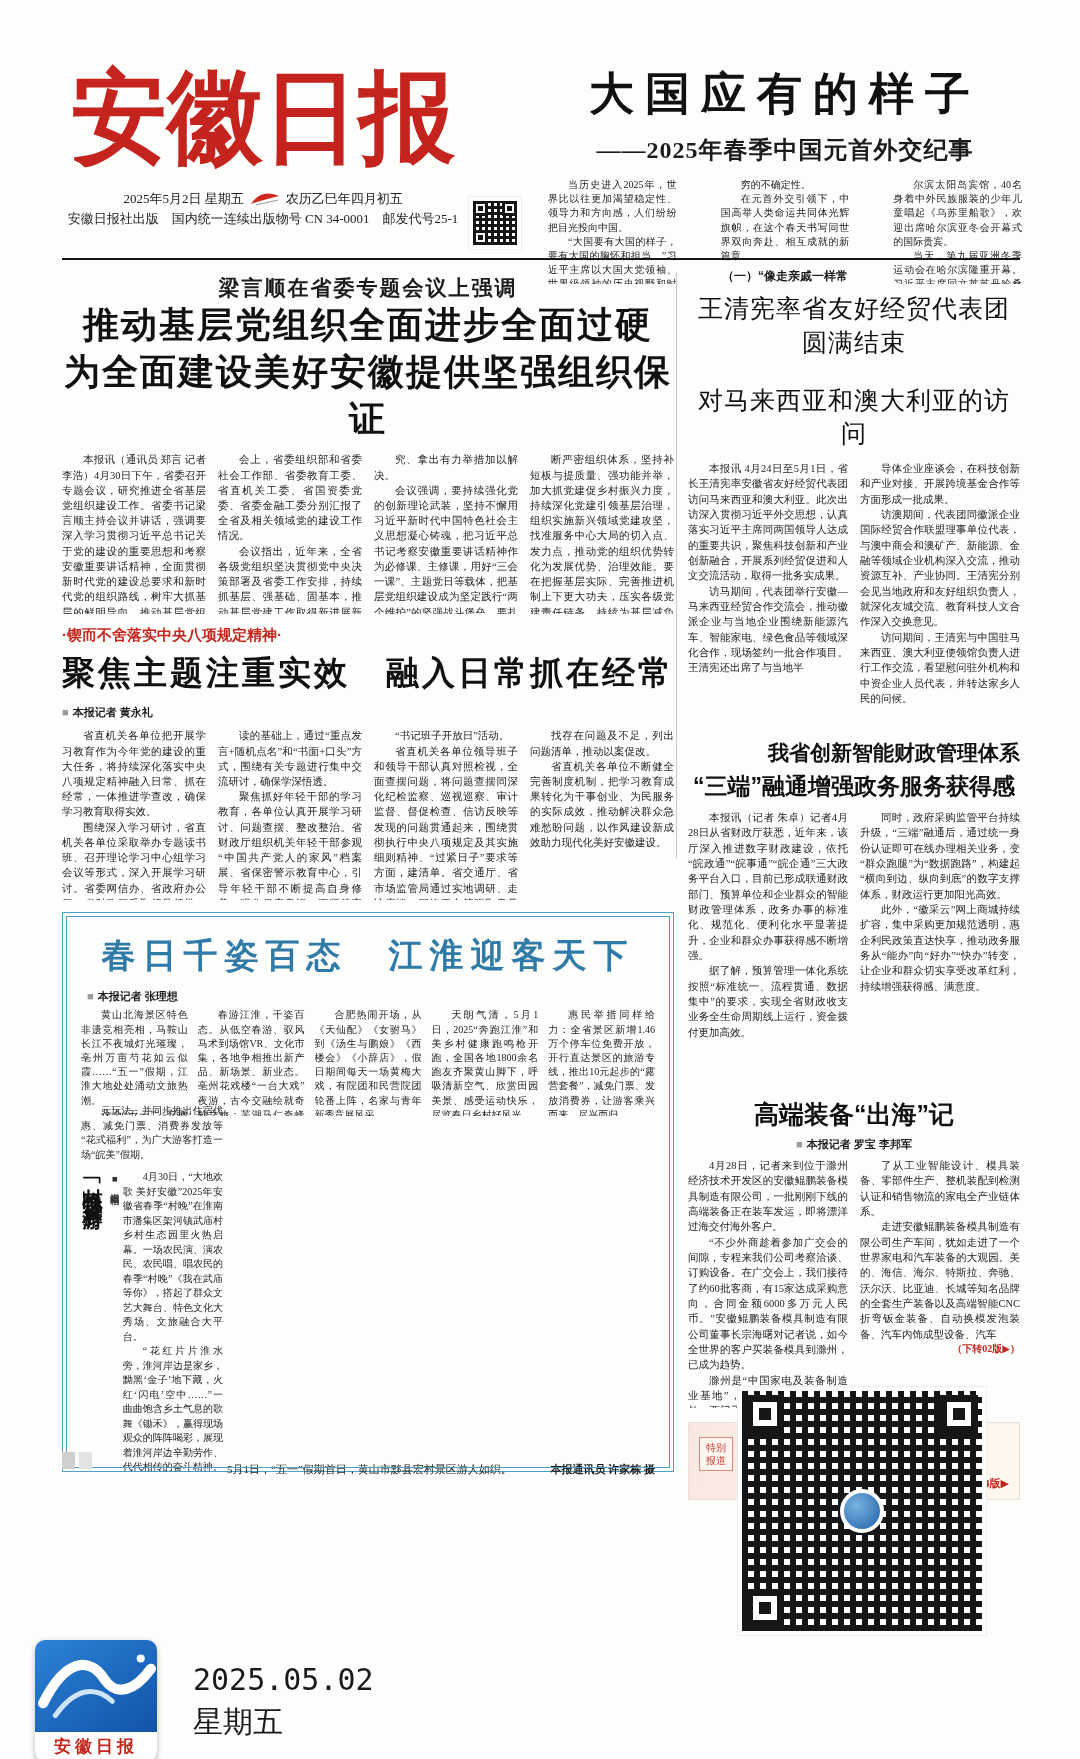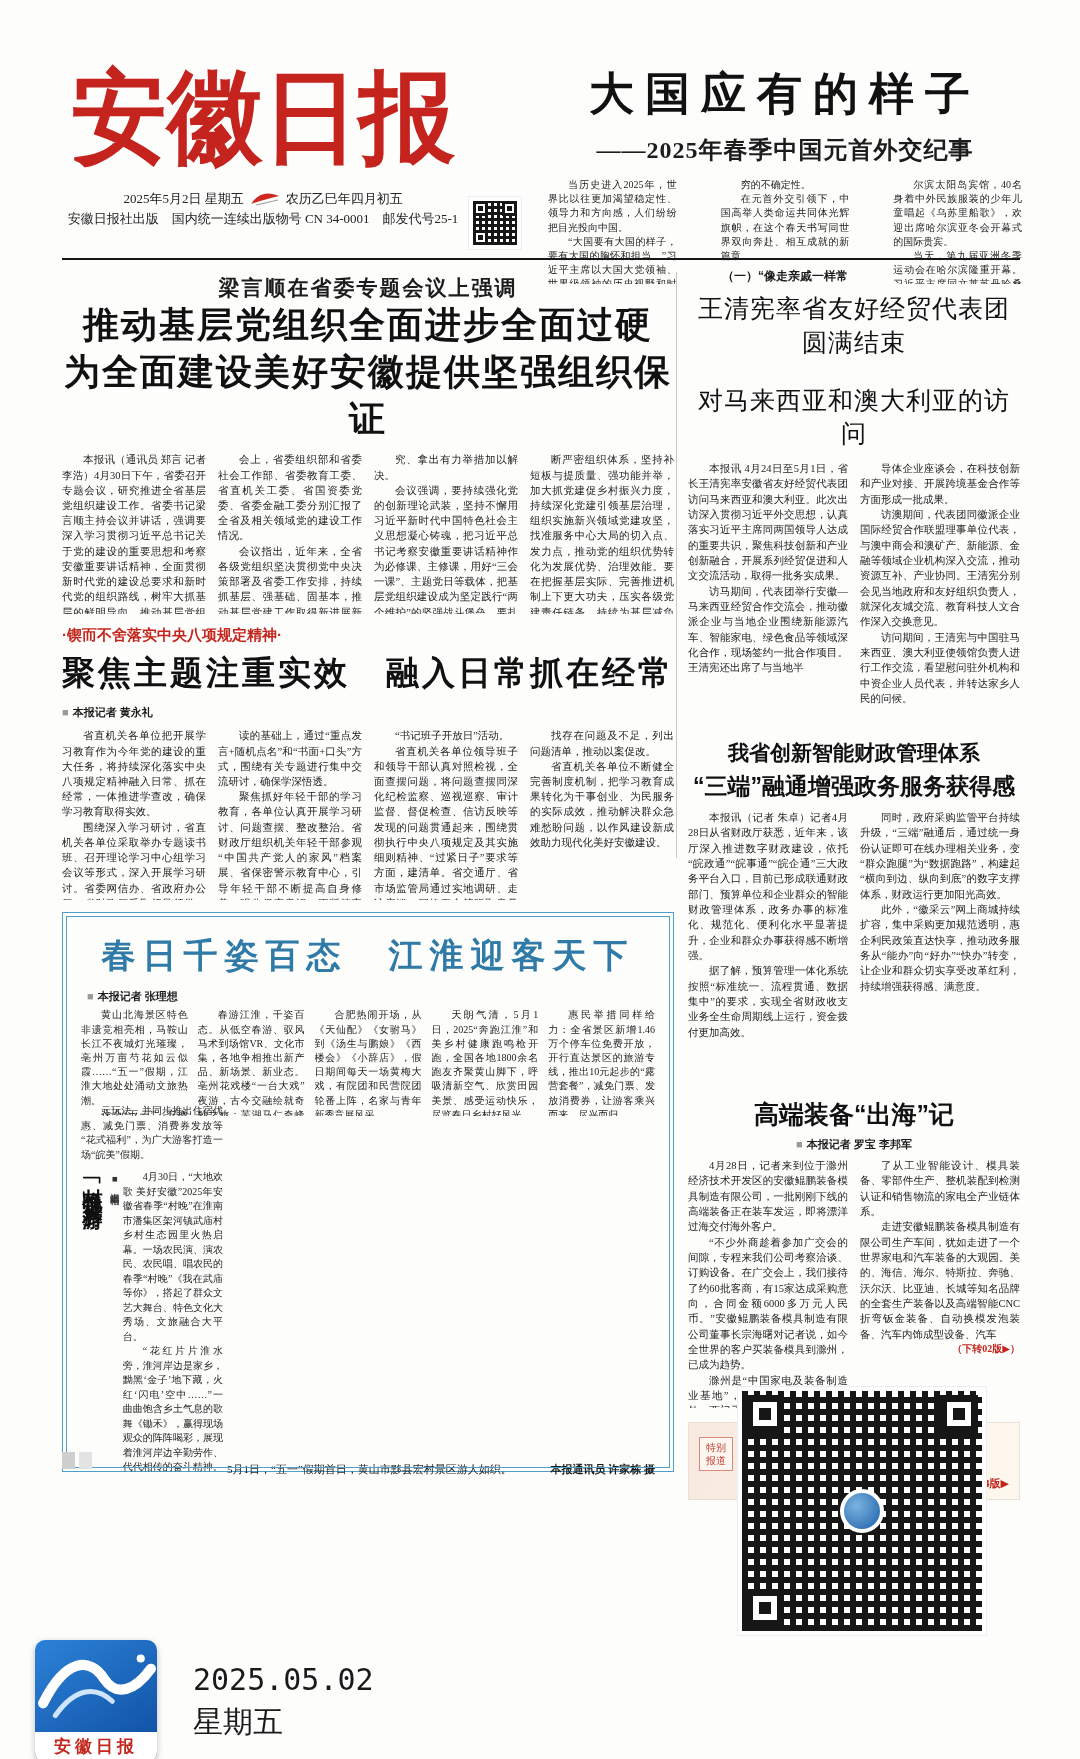--- a/index.html
+++ b/index.html
@@ -81,21 +81,21 @@
   .f-caption { display:flex; justify-content:space-between; font-size:11px; margin:6px 4px 0 150px; }
   .f-caption .cap { text-indent:0; }
   .f-caption .credit { font-weight:700; white-space:nowrap; }
 
   
   .right-col { position:absolute; left:688px; top:268px; width:332px; }
   .r-h { text-align:center; font-size:25px; font-weight:400; line-height:1.35; letter-spacing:1px; color:#111;margin-top:24px; }
   .r-body { display:flex; gap:12px; margin-top:10px; overflow:hidden; }
   .r-body .col { flex:1; font-size:10.5px; line-height:1.46; overflow:hidden; }
   .visit-body { height:262px; }
-  .fiscal-h1 { text-align:center; font-size:21px; font-weight:800; margin-top:16px; color:#111; }
+  .fiscal-h1 { text-align:right; font-size:21px; font-weight:800; margin-top:16px; color:#111; }
   .fiscal-h2 { text-align:center; font-size:23px; font-weight:900; margin-top:4px; color:#111; }
   .fiscal-body { height:272px; margin-top:8px; }
   .equip-h { text-align:center; font-size:25px; font-weight:900; margin-top:16px; color:#111; }
   .equip-byline { text-align:center; margin-top:6px; }
   .equip-body { height:250px; margin-top:6px; }
 
   .banner { position:relative; margin-top:14px; height:78px; border:1px solid #eadfd5;
             background:linear-gradient(100deg,#f8e9e0,#fcf0e5 45%,#fdf8ef); overflow:hidden; }
   .banner-label { position:absolute; left:10px; top:14px; color:#c3392b; border:1px solid #d98a7a;
                   font-size:10px; line-height:1.3; padding:3px 4px; text-align:center; width:34px;

